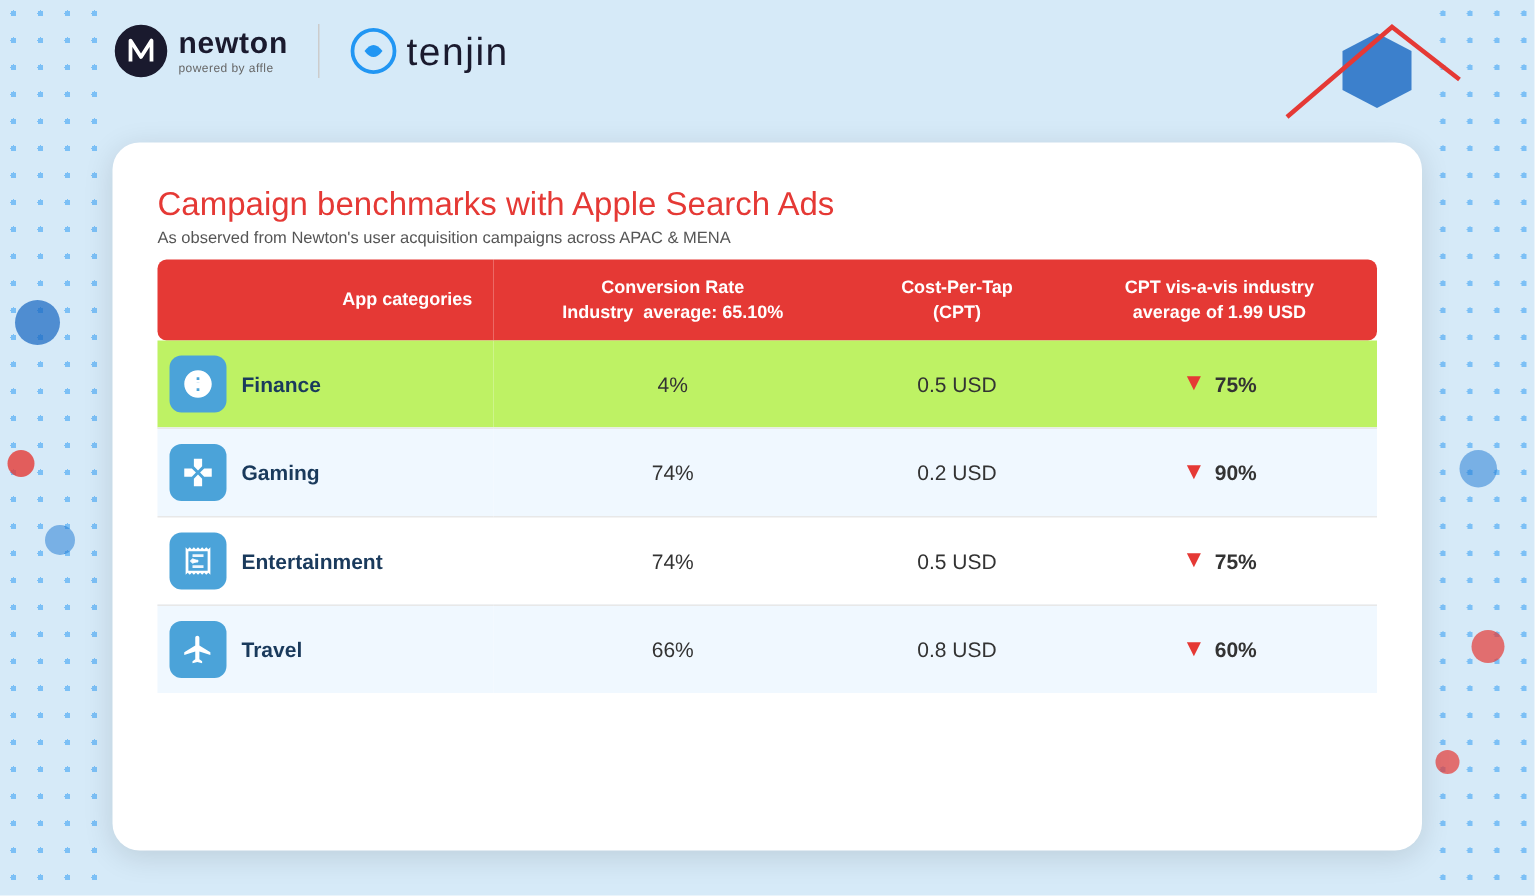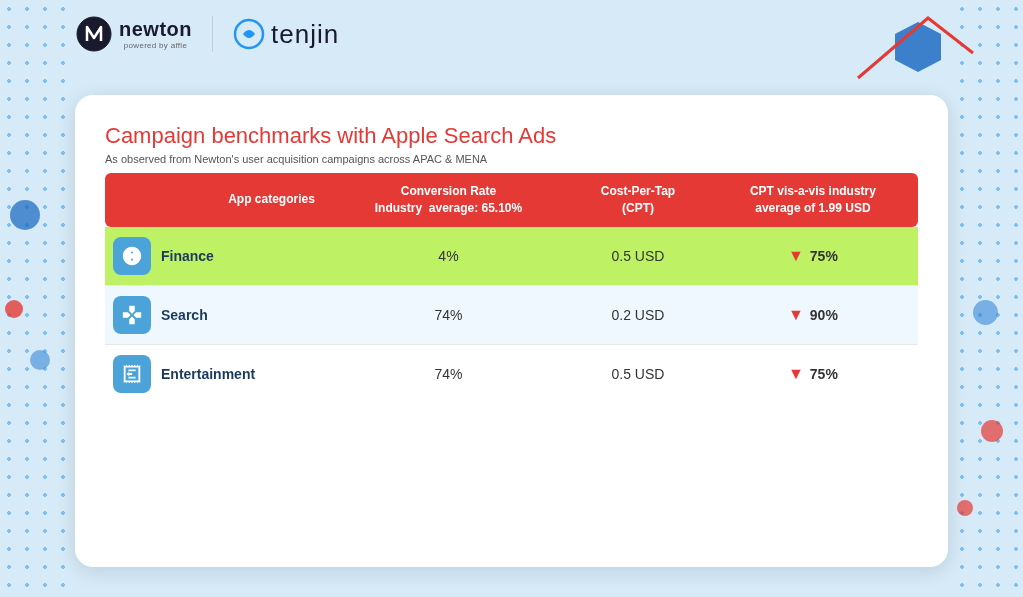--- a/index.html
+++ b/index.html
@@ -127,21 +127,20 @@
       top: 15px;
       left: 75px;
       display: flex;
       align-items: center;
       gap: 12px;
     }
     .logo-newton {
       display: flex;
       align-items: center;
       gap: 6px;
-      text-align: center;
     }
     .logo-newton-icon {
       width: 38px;
       height: 38px;
     }
     .logo-newton-text {
       display: flex;
       flex-direction: column;
     }
     .logo-newton-main {
@@ -349,21 +348,21 @@
       </td>
     </tr>
         <tr style="background: rgb(240, 248, 255);">
       <td>
         <div class="category-cell">
           <div class="category-icon-wrap">
             <svg viewBox="0 0 24 24" fill="white">
                   <path d="M15 7.5V2H9v5.5l3 3 3-3zM7.5 9H2v6h5.5l3-3-3-3zM9 16.5V22h6v-5.5l-3-3-3 3zM16.5 9l-3 3 3 3H22V9h-5.5z"></path>
                 </svg>
           </div>
-          <span class="category-name">Search</span>
+          <span class="category-name">Gaming</span>
         </div>
       </td>
       <td>74%</td>
       <td>0.2 USD</td>
       <td>
         <div class="cpt-vis">
           <span class="arrow-down">▼</span>
           <span>90%</span>
         </div>
       </td>
@@ -383,15 +382,35 @@
       </td>
       <td>74%</td>
       <td>0.5 USD</td>
       <td>
         <div class="cpt-vis">
           <span class="arrow-down">▼</span>
           <span>75%</span>
         </div>
       </td>
     </tr>
+        <tr style="background: rgb(240, 248, 255);">
+      <td>
+        <div class="category-cell">
+          <div class="category-icon-wrap">
+            <svg viewBox="0 0 24 24" fill="white">
+                  <path d="M21 16v-2l-8-5V3.5c0-.83-.67-1.5-1.5-1.5S10 2.67 10 3.5V9l-8 5v2l8-2.5V19l-2 1.5V22l3.5-1 3.5 1v-1.5L13 19v-5.5l8 2.5z"></path>
+                </svg>
+          </div>
+          <span class="category-name">Travel</span>
+        </div>
+      </td>
+      <td>66%</td>
+      <td>0.8 USD</td>
+      <td>
+        <div class="cpt-vis">
+          <span class="arrow-down">▼</span>
+          <span>60%</span>
+        </div>
+      </td>
+    </tr>
       </tbody>
   </table>
 </div>
 
 </body></html>

